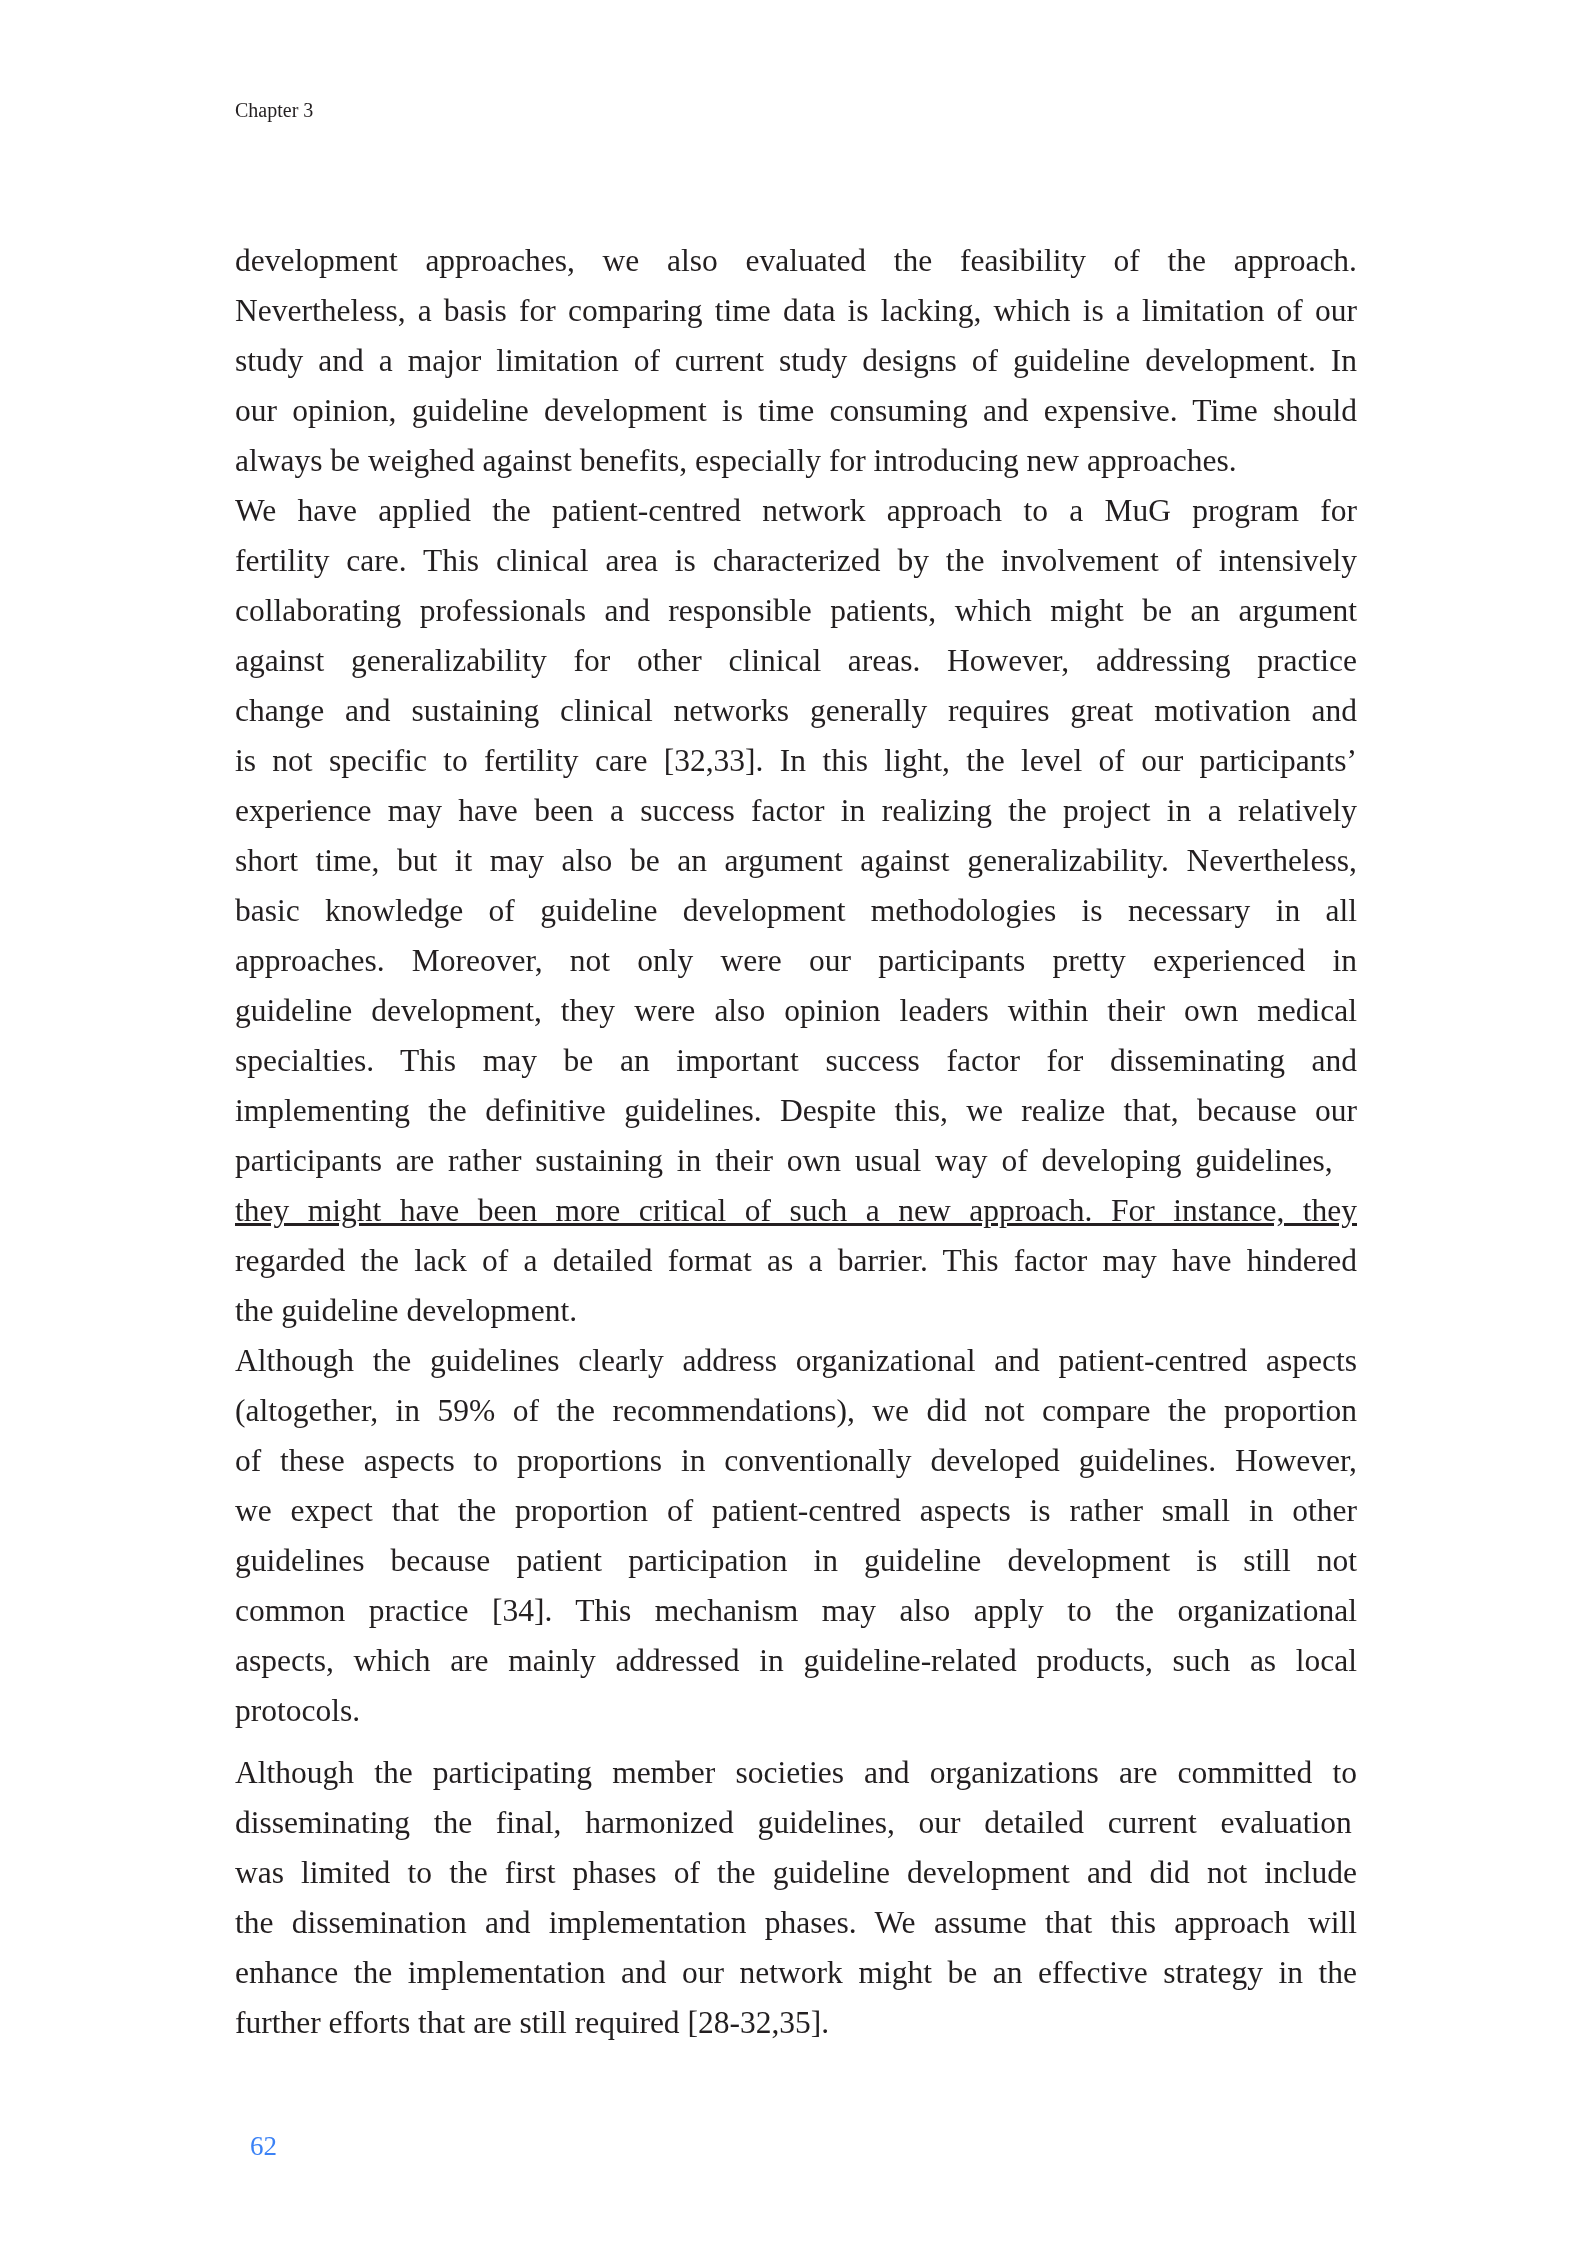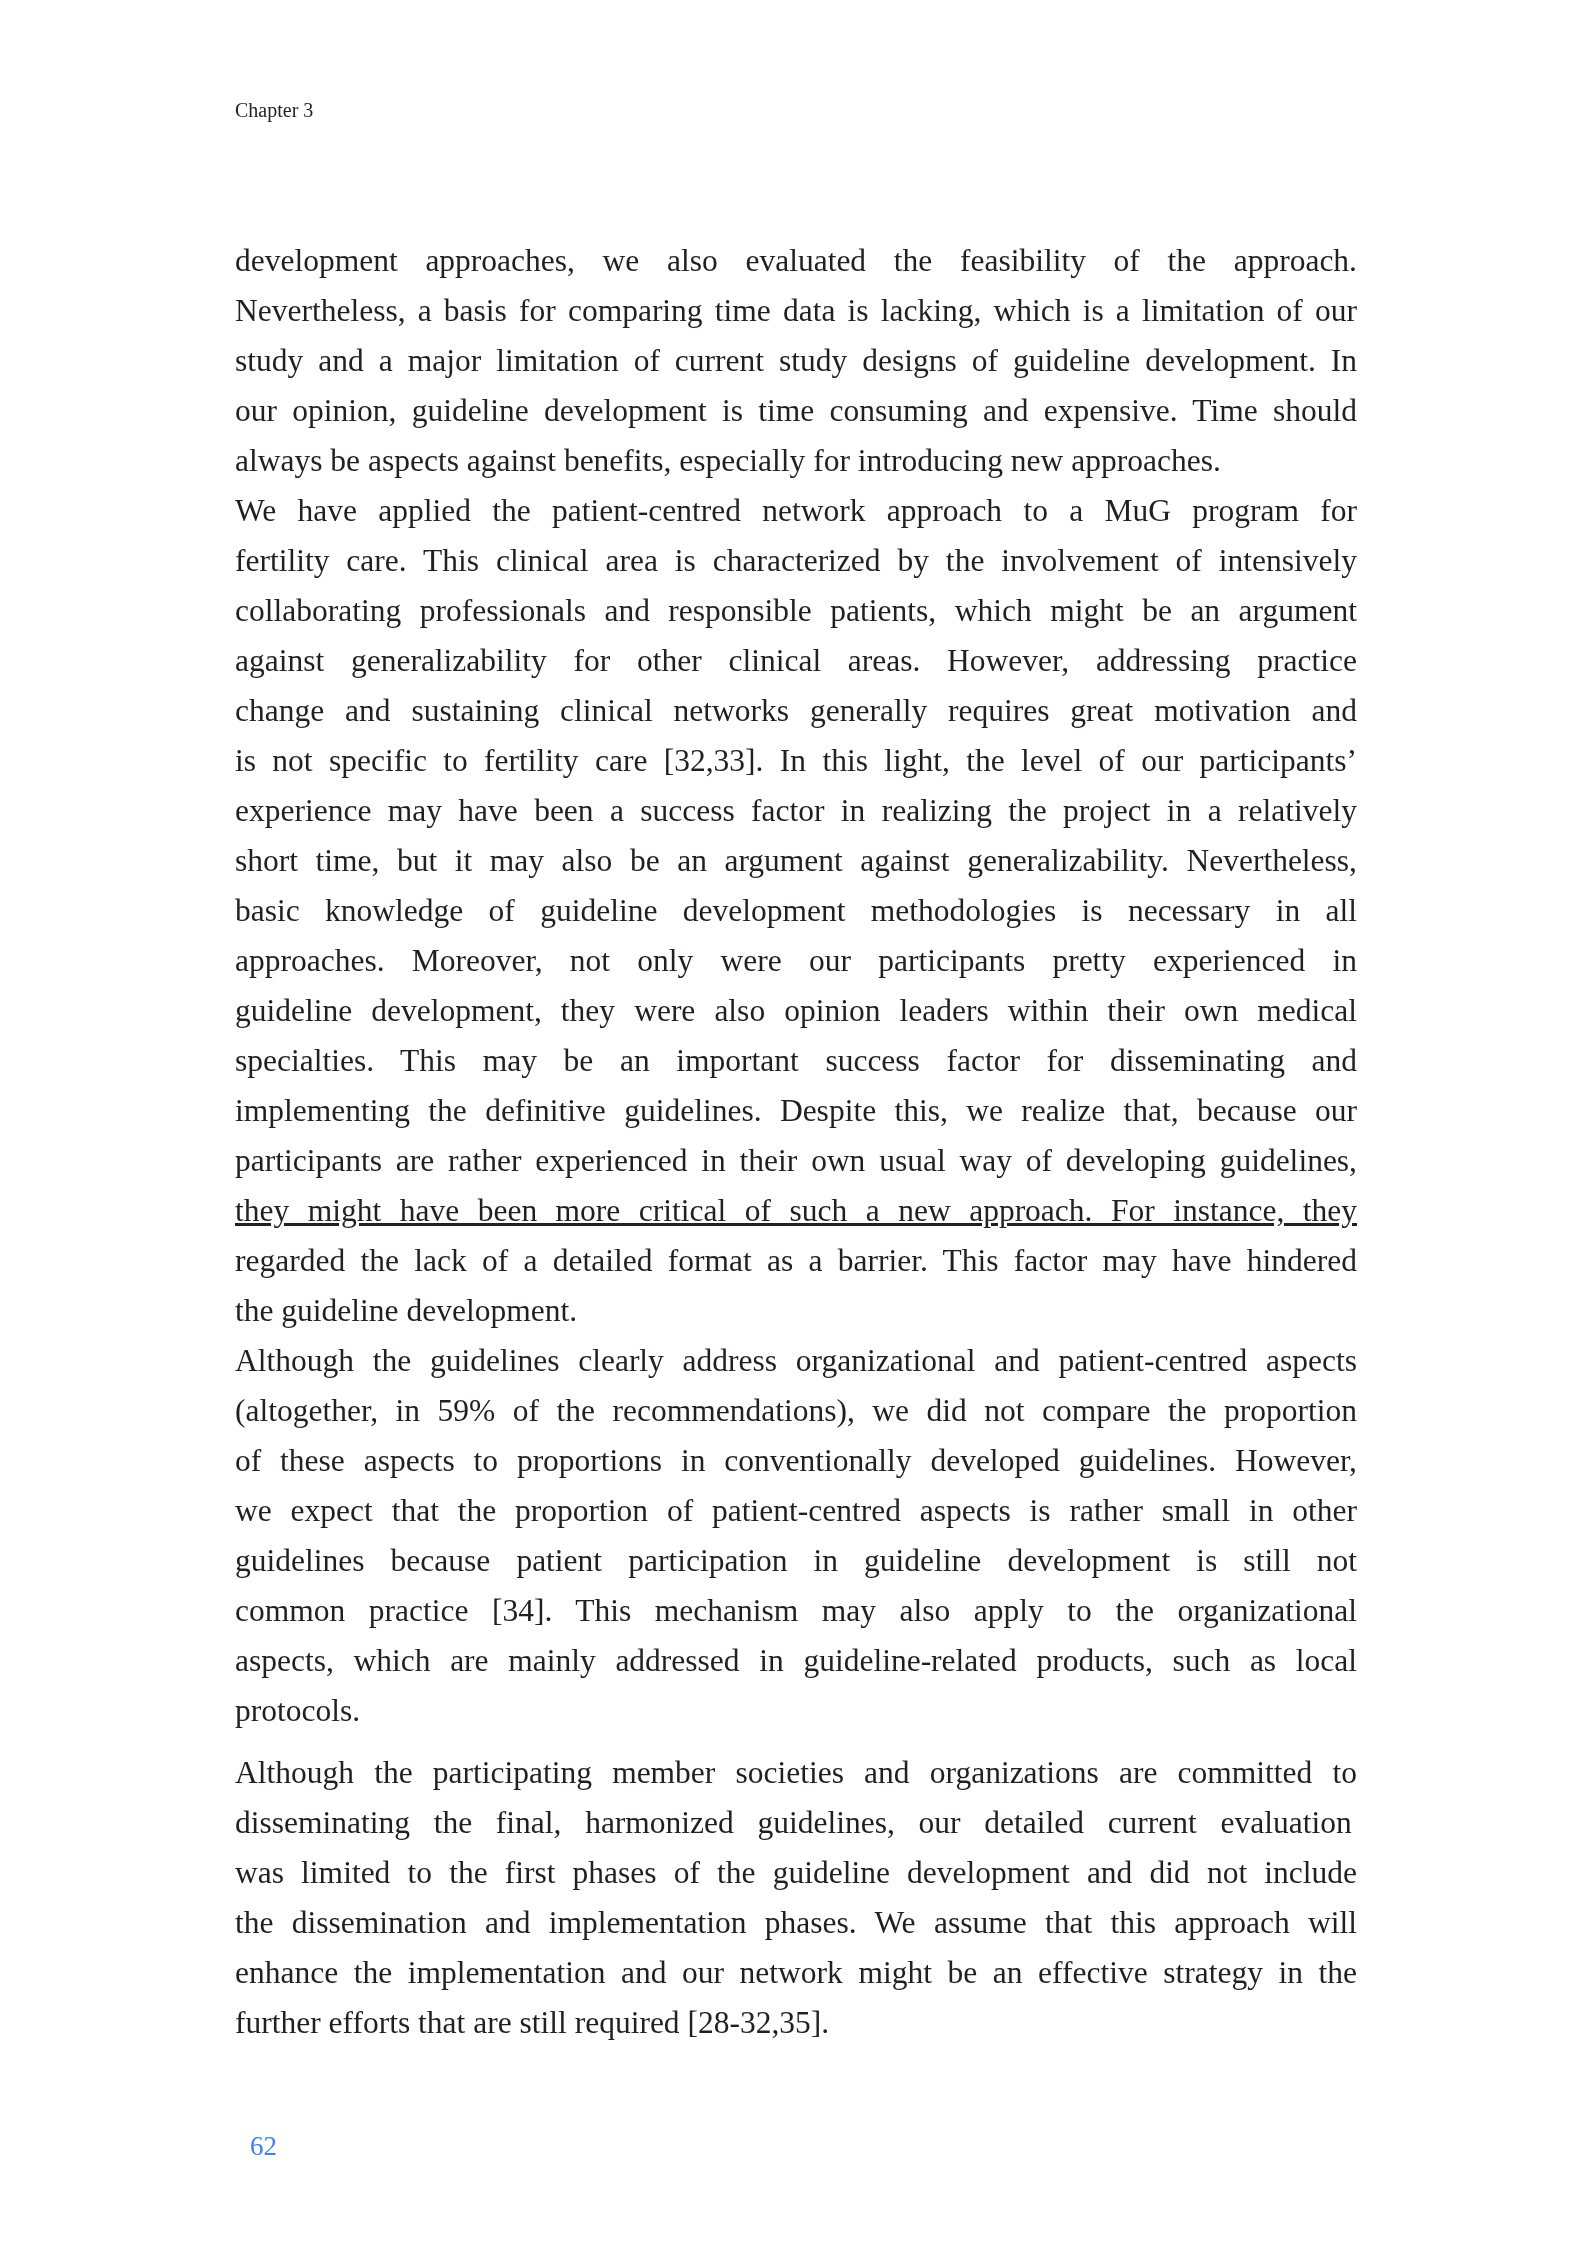--- a/index.html
+++ b/index.html
@@ -57,38 +57,38 @@
 
 <div class="running-header">Chapter 3</div>
 
 <div class="body-text">
 
   <div>
     <span class="line" style="display: block; white-space: nowrap; word-spacing: 19.804px; text-align: left; text-align-last: left;">development approaches, we also evaluated the feasibility of the approach.</span>
     <span class="line" style="display: block; white-space: nowrap; word-spacing: 4.287px; text-align: left; text-align-last: left;">Nevertheless, a basis for comparing time data is lacking, which is a limitation of our</span>
     <span class="line" style="display: block; white-space: nowrap; word-spacing: 7.112px; text-align: left; text-align-last: left;">study and a major limitation of current study designs of guideline development. In</span>
     <span class="line" style="display: block; white-space: nowrap; word-spacing: 7.384px; text-align: left; text-align-last: left;">our opinion, guideline development is time consuming and expensive. Time should</span>
-    <span class="line last" style="display: block; white-space: nowrap; word-spacing: 0px;">always be aspects against benefits, especially for introducing new approaches.</span>
+    <span class="line last" style="display: block; white-space: nowrap; word-spacing: 0px;">always be weighed against benefits, especially for introducing new approaches.</span>
   </div>
 
   <div>
     <span class="line" style="display: block; white-space: nowrap; word-spacing: 13.412px; text-align: left; text-align-last: left;">We have applied the patient-centred network approach to a MuG program for</span>
     <span class="line" style="display: block; white-space: nowrap; word-spacing: 9.021px; text-align: left; text-align-last: left;">fertility care. This clinical area is characterized by the involvement of intensively</span>
     <span class="line" style="display: block; white-space: nowrap; word-spacing: 10.618px; text-align: left; text-align-last: left;">collaborating professionals and responsible patients, which might be an argument</span>
     <span class="line" style="display: block; white-space: nowrap; word-spacing: 18.836px; text-align: left; text-align-last: left;">against generalizability for other clinical areas. However, addressing practice</span>
     <span class="line" style="display: block; white-space: nowrap; word-spacing: 12.995px; text-align: left; text-align-last: left;">change and sustaining clinical networks generally requires great motivation and</span>
     <span class="line" style="display: block; white-space: nowrap; word-spacing: 8.475px; text-align: left; text-align-last: left;">is not specific to fertility care [32,33]. In this light, the level of our participants’</span>
     <span class="line" style="display: block; white-space: nowrap; word-spacing: 8.47px; text-align: left; text-align-last: left;">experience may have been a success factor in realizing the project in a relatively</span>
     <span class="line" style="display: block; white-space: nowrap; word-spacing: 9.673px; text-align: left; text-align-last: left;">short time, but it may also be an argument against generalizability. Nevertheless,</span>
     <span class="line" style="display: block; white-space: nowrap; word-spacing: 17.458px; text-align: center; text-align-last: left;">basic knowledge of guideline development methodologies is necessary in all</span>
     <span class="line" style="display: block; white-space: nowrap; word-spacing: 19.359px; text-align: left; text-align-last: left;">approaches. Moreover, not only were our participants pretty experienced in</span>
     <span class="line" style="display: block; white-space: nowrap; word-spacing: 11.166px; text-align: left; text-align-last: left;">guideline development, they were also opinion leaders within their own medical</span>
     <span class="line" style="display: block; white-space: nowrap; word-spacing: 18.745px; text-align: left; text-align-last: left;">specialties. This may be an important success factor for disseminating and</span>
     <span class="line" style="display: block; white-space: nowrap; word-spacing: 10.469px; text-align: left; text-align-last: left;">implementing the definitive guidelines. Despite this, we realize that, because our</span>
-    <span class="line" style="display: block; white-space: nowrap; word-spacing: 5.943px; text-align: left; text-align-last: left;">participants are rather experienced in their own usual way of developing guidelines,</span>
+    <span class="line" style="display: block; white-space: nowrap; word-spacing: 5.943px; text-align: left; text-align-last: left;">participants are rather sustaining in their own usual way of developing guidelines,</span>
     <span class="line" style="display: block; white-space: nowrap; word-spacing: 10.613px; text-align: left; text-align-last: left; text-decoration: underline;">they might have been more critical of such a new approach. For instance, they</span>
     <span class="line" style="display: block; white-space: nowrap; word-spacing: 7.405px; text-align: center; text-align-last: left;">regarded the lack of a detailed format as a barrier. This factor may have hindered</span>
     <span class="line last" style="display: block; white-space: nowrap; word-spacing: 0px;">the guideline development.</span>
   </div>
 
   <div>
     <span class="line" style="display: block; white-space: nowrap; word-spacing: 10.867px; text-align: left; text-align-last: left;">Although the guidelines clearly address organizational and patient-centred aspects</span>
     <span class="line" style="display: block; white-space: nowrap; word-spacing: 9.631px; text-align: left; text-align-last: left;">(altogether, in 59% of the recommendations), we did not compare the proportion</span>
     <span class="line" style="display: block; white-space: nowrap; word-spacing: 10.988px; text-align: left; text-align-last: left;">of these aspects to proportions in conventionally developed guidelines. However,</span>
     <span class="line" style="display: block; white-space: nowrap; word-spacing: 10.987px; text-align: left; text-align-last: left;">we expect that the proportion of patient-centred aspects is rather small in other</span>

